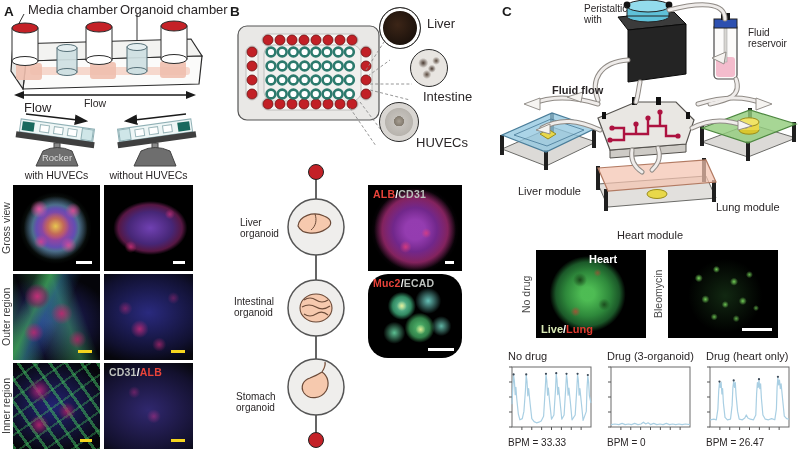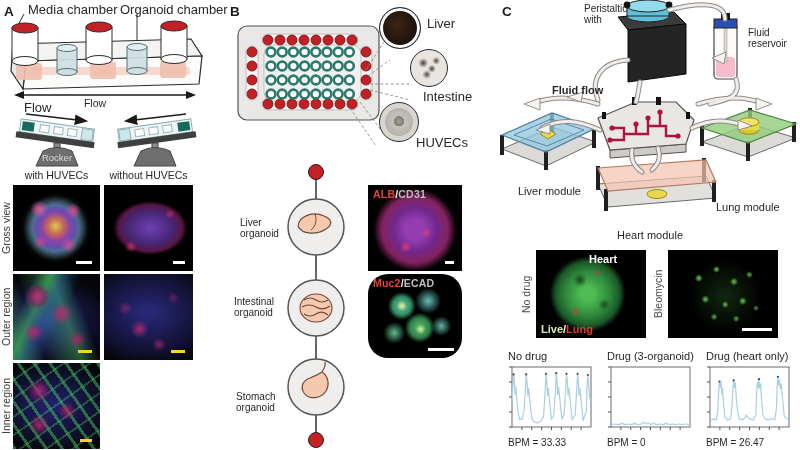--- a/index.html
+++ b/index.html
@@ -207,20 +207,24 @@
     </div>
   <div class="tile t-a3" style="left:13px;top:274px;width:87px;height:86px;">
       <span class="sbar y" style="width:14px;"></span>
     </div>
   <div class="tile t-a4" style="left:104px;top:274px;width:89px;height:86px;">
       <span class="sbar y" style="width:14px;"></span>
     </div>
   <div class="tile t-a5" style="left:13px;top:363px;width:87px;height:86px;">
       <span class="sbar y" style="width:12px;"></span>
     </div>
+  <div class="tile t-a6" style="left:104px;top:363px;width:89px;height:86px;">
+    <span class="st"><span class="sg">CD31</span><span class="sw">/</span><span class="sr">ALB</span></span>
+    <span class="sbar y" style="width:14px;"></span>
+  </div>
 
   <span class="plabel" style="left:230px;top:4px;">B</span>
 
   <svg width="250" height="165" style="left:236px;top:0;">
     <g transform="translate(2,26)">
       <rect x="0" y="0" width="141" height="94" rx="9" fill="#e9e8e6" stroke="#555" stroke-width="1.2"></rect>
       <rect x="24" y="8" width="96" height="12" rx="6" fill="#f4f3f1" stroke="#b5b4b2" stroke-width=".8"></rect>
       <rect x="24" y="72" width="96" height="12" rx="6" fill="#f4f3f1" stroke="#b5b4b2" stroke-width=".8"></rect>
       <rect x="8" y="20" width="12" height="54" rx="6" fill="#f4f3f1" stroke="#b5b4b2" stroke-width=".8"></rect>
       <rect x="122" y="20" width="12" height="54" rx="6" fill="#f4f3f1" stroke="#b5b4b2" stroke-width=".8"></rect>

